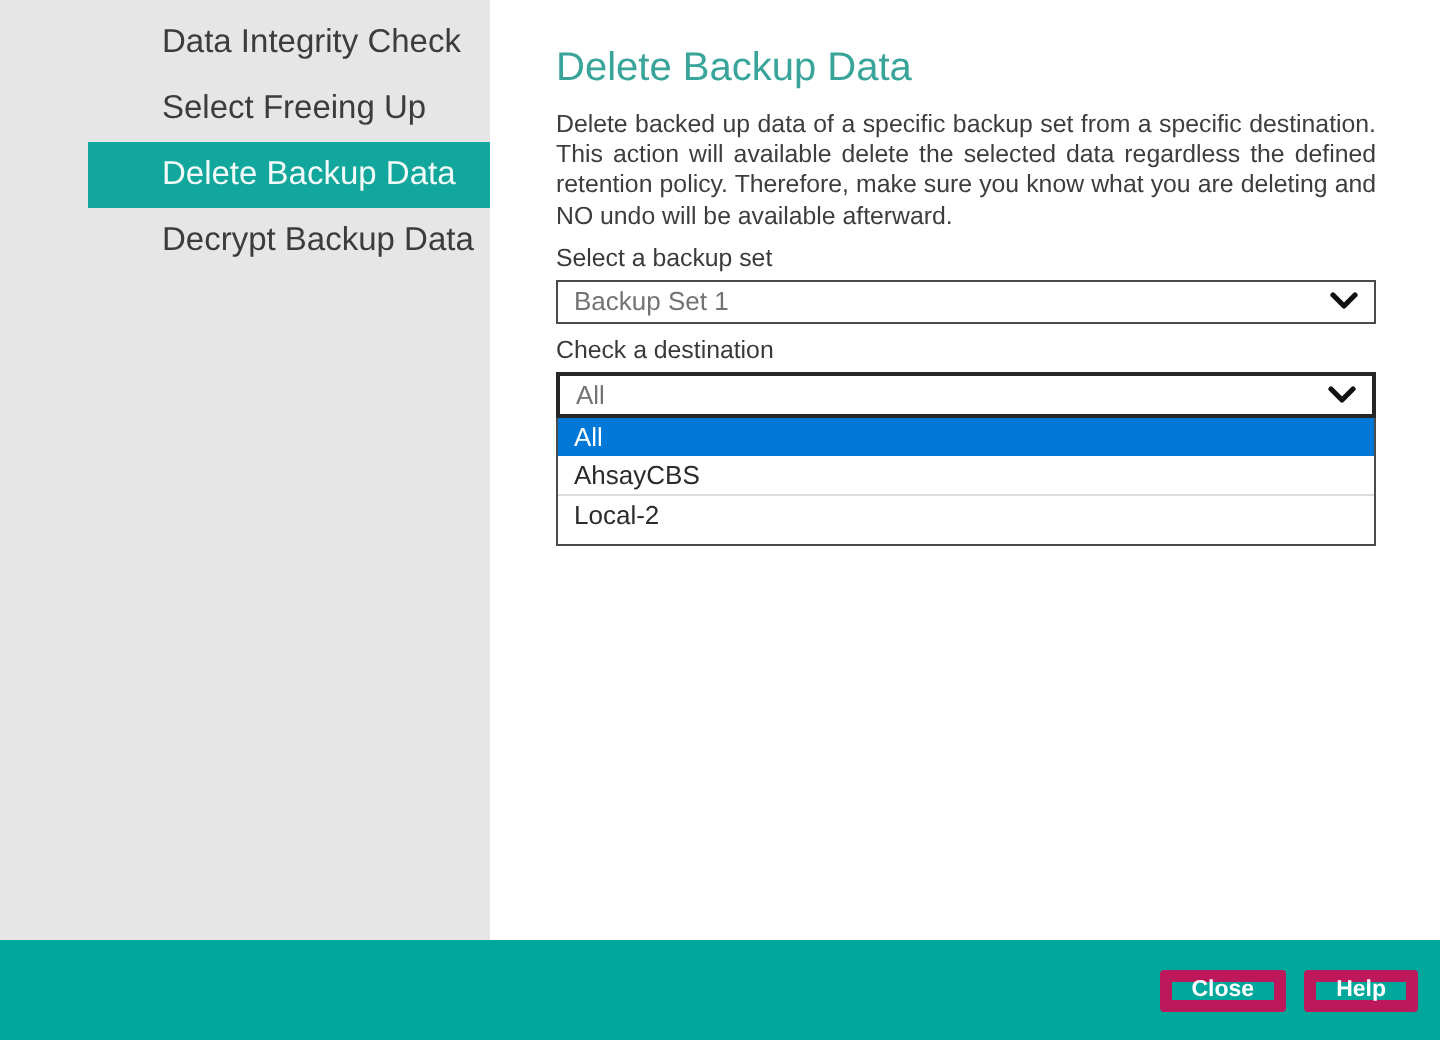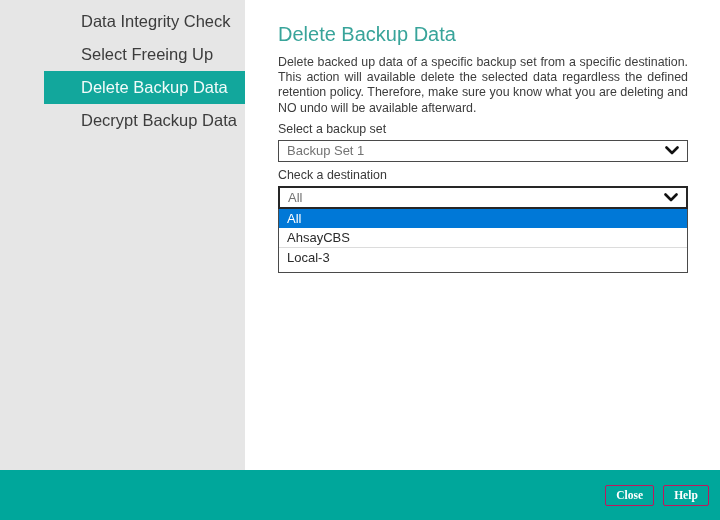--- a/index.html
+++ b/index.html
@@ -97,23 +97,23 @@
   
   .bottombar{
     position:absolute;left:0;bottom:0;width:100%;height:50px;
     background:var(--accent-teal,#00a79b);
     display:flex;align-items:center;justify-content:flex-end;
     gap:9px;padding-right:11px;box-sizing:border-box;
   }
   .bar-btn{
     min-width:46px;height:21px;
     background:transparent;
-    border:1px solid #be185d;border-radius:2px;
+    border:6px solid #be185d;border-radius:2px;
     color:#fff;font-size:11.5px;font-weight:700;
-    font-family:Liberation Serif, serif;
+    font-family:Liberation Sans, sans-serif;
     display:flex;align-items:center;justify-content:center;
     padding:0 10px;box-sizing:border-box;
     cursor:pointer;
   }
 </style>
 </head>
 <body>
 
 <div class="app">
 
@@ -152,21 +152,21 @@
     <div class="select-box focused">
       <span>All</span>
       <svg class="chevron" width="14" height="9" viewBox="0 0 14 9">
         <polyline points="1.5,1.5 7,7 12.5,1.5" fill="none" stroke="#111" stroke-width="2.6" stroke-linecap="round" stroke-linejoin="round"></polyline>
       </svg>
     </div>
 
     <div class="option-list">
       <div class="option highlighted">All</div>
       <div class="option separated">AhsayCBS</div>
-      <div class="option">Local-3</div>
+      <div class="option">Local-2</div>
     </div>
   </div>
 
   <div class="bottombar">
     <button class="bar-btn">Close</button>
     <button class="bar-btn">Help</button>
   </div>
 
 </div>
 

